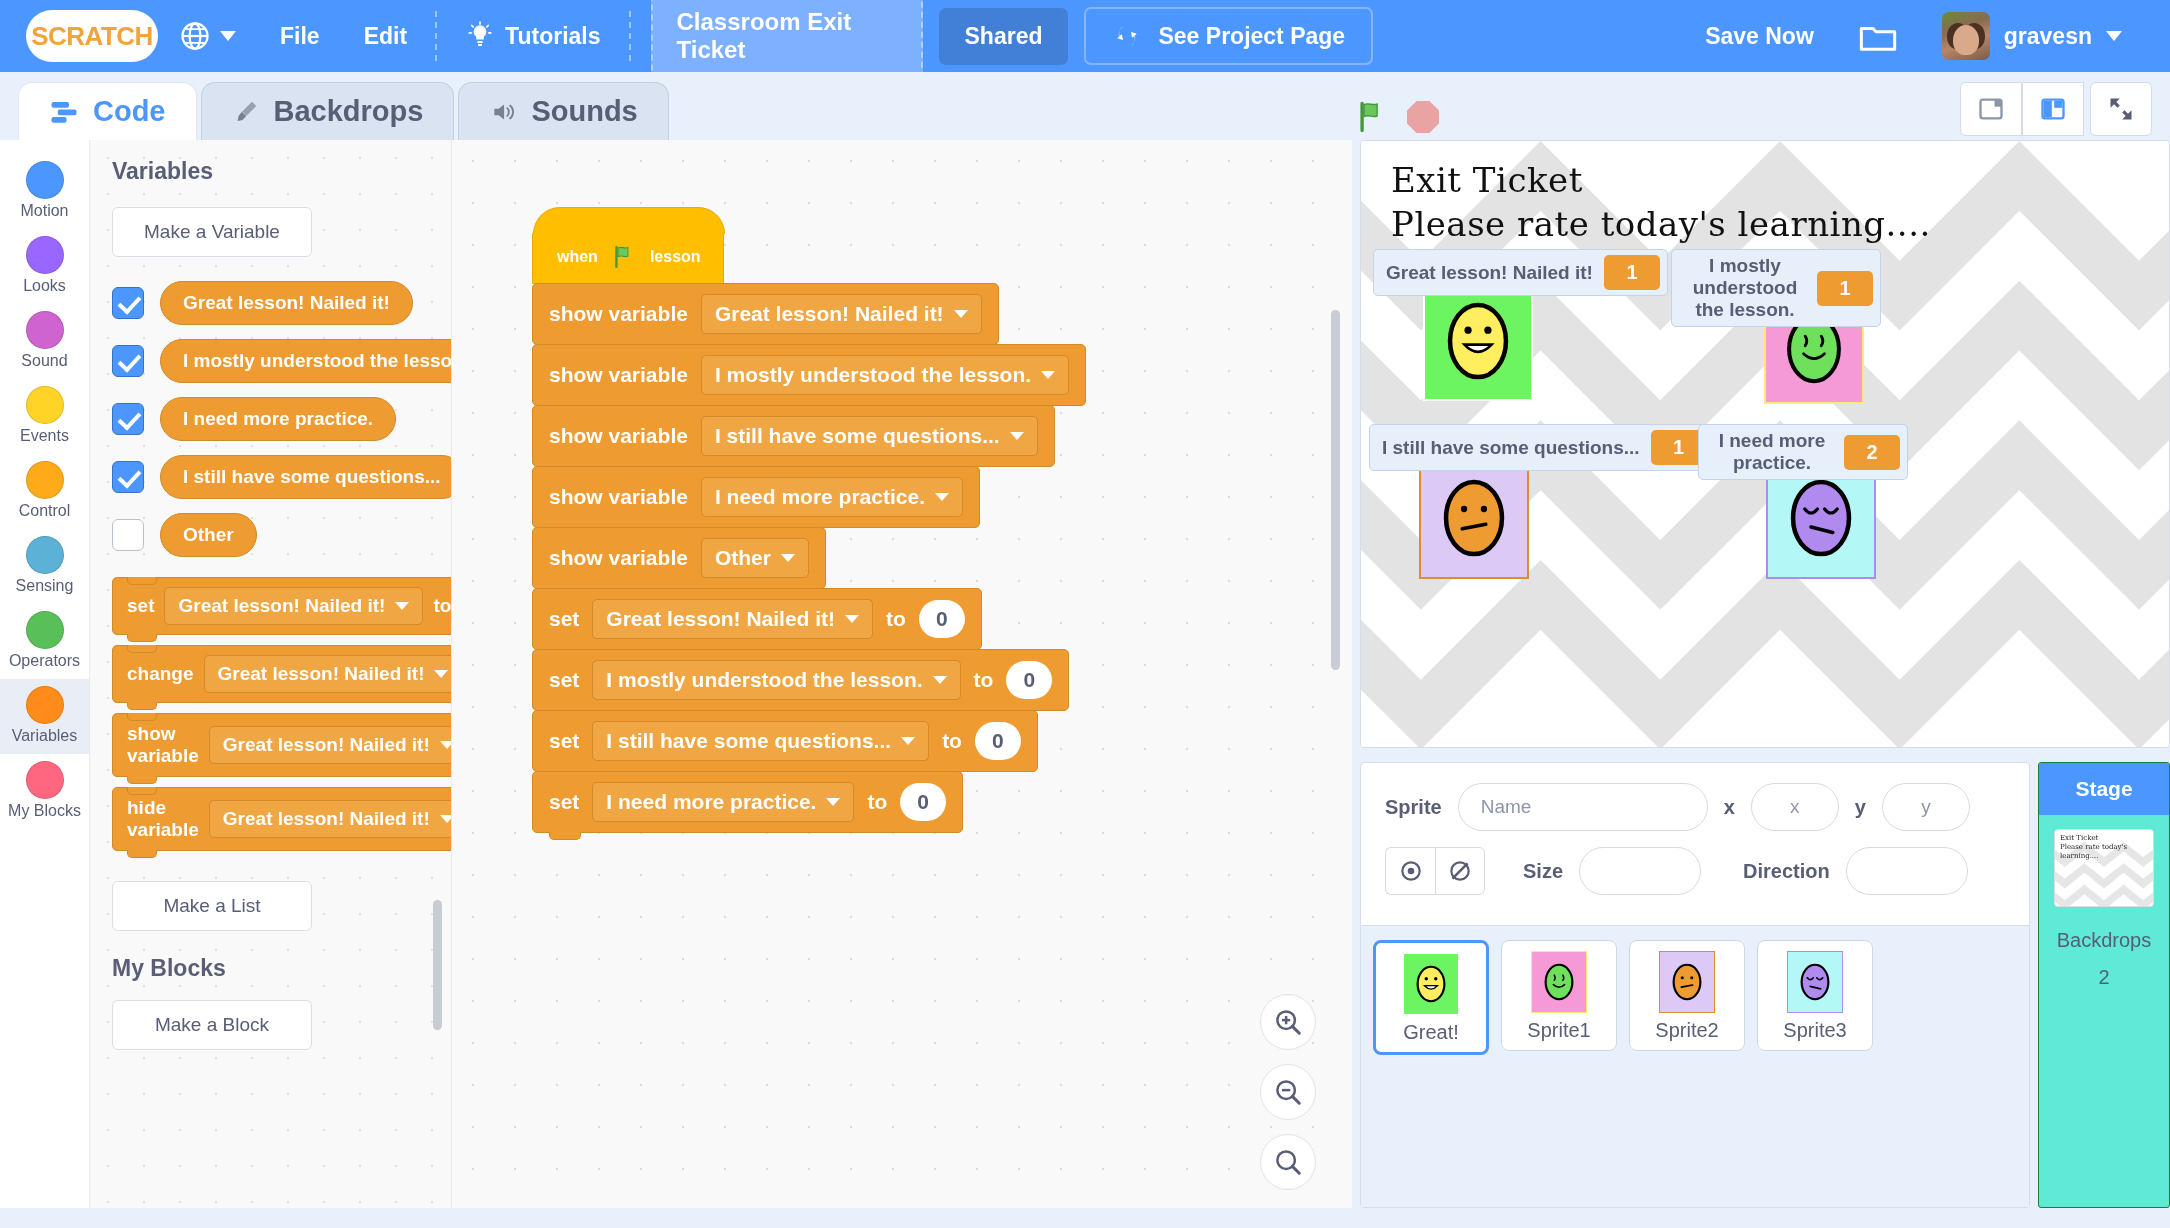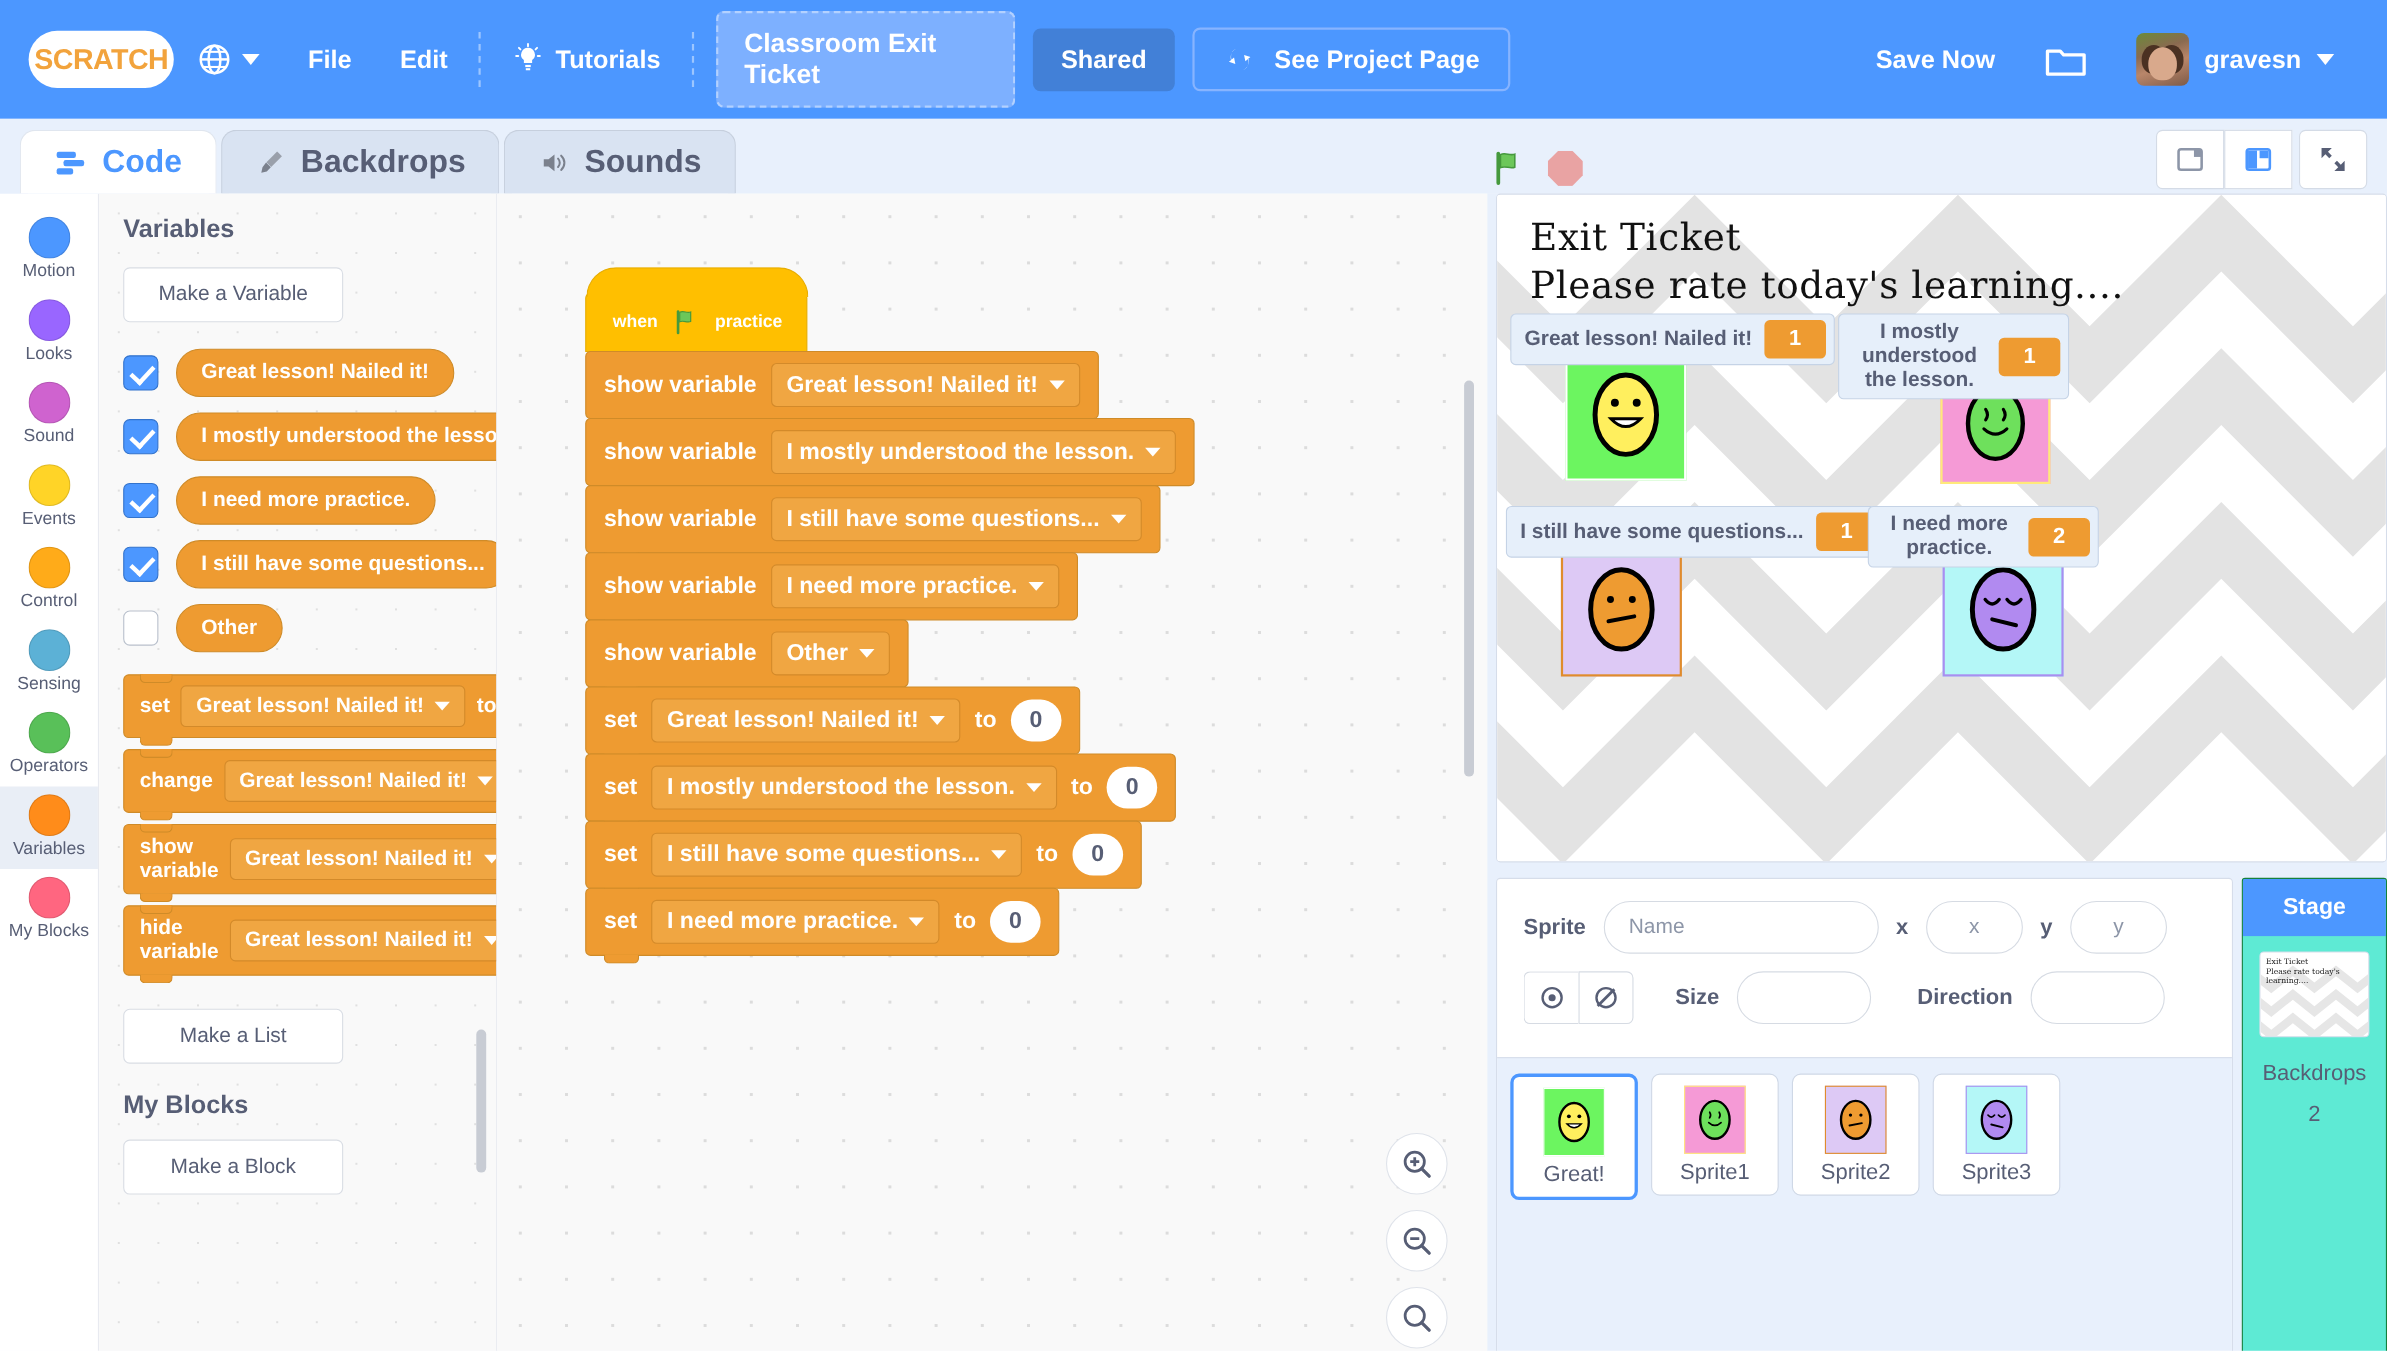--- a/index.html
+++ b/index.html
@@ -5,21 +5,21 @@
   * { box-sizing: border-box; margin: 0; padding: 0; }
   body {
     width: 2170px; height: 1228px;
     font-family: "Liberation Sans", sans-serif;
     background: #e8f0fc; overflow: hidden;
     -webkit-font-smoothing: antialiased;
   }
 
   
   .menubar {
-    height: 108px; background: #4c97ff;
+    height: 72px; background: #4c97ff;
     display: flex; align-items: center; padding: 0 26px; gap: 0;
   }
   .scratch-logo {
     width: 132px; height: 52px; border-radius: 26px;
     background: #fff; display: flex; align-items: center; justify-content: center;
     font-weight: bold; font-size: 26px; color: #f2a33c;
     letter-spacing: -0.5px; flex-shrink: 0; font-family: "Liberation Sans", sans-serif;
   }
   .mb-item {
     display: flex; align-items: center; gap: 10px;
@@ -408,21 +408,21 @@
   <div class="canvas">
     <div class="script">
       <div class="hat">
         <span>when</span>
         <span style="position:relative;z-index:1;display:inline-flex;">
           <svg width="26" height="26" viewBox="0 0 24 24">
             <path d="M5 3v18" stroke="#45993d" stroke-width="2.2" stroke-linecap="round"></path>
             <path d="M6.4 3.6c3.2-1.6 6 1 9.2-.3v8c-3.2 1.3-6-1.3-9.2.3z" fill="#6cc75a" stroke="#45993d" stroke-width="1"></path>
           </svg>
         </span>
-        <span>practice</span>
+        <span>lesson</span>
       </div>
       <div id="script-blocks">
           <div class="sblk">
             <span>show variable</span>
             <span class="drop">
               <span>Great lesson! Nailed it!</span>
               <span class="dcaret"></span>
             </span>
           </div>
           <div class="sblk">

